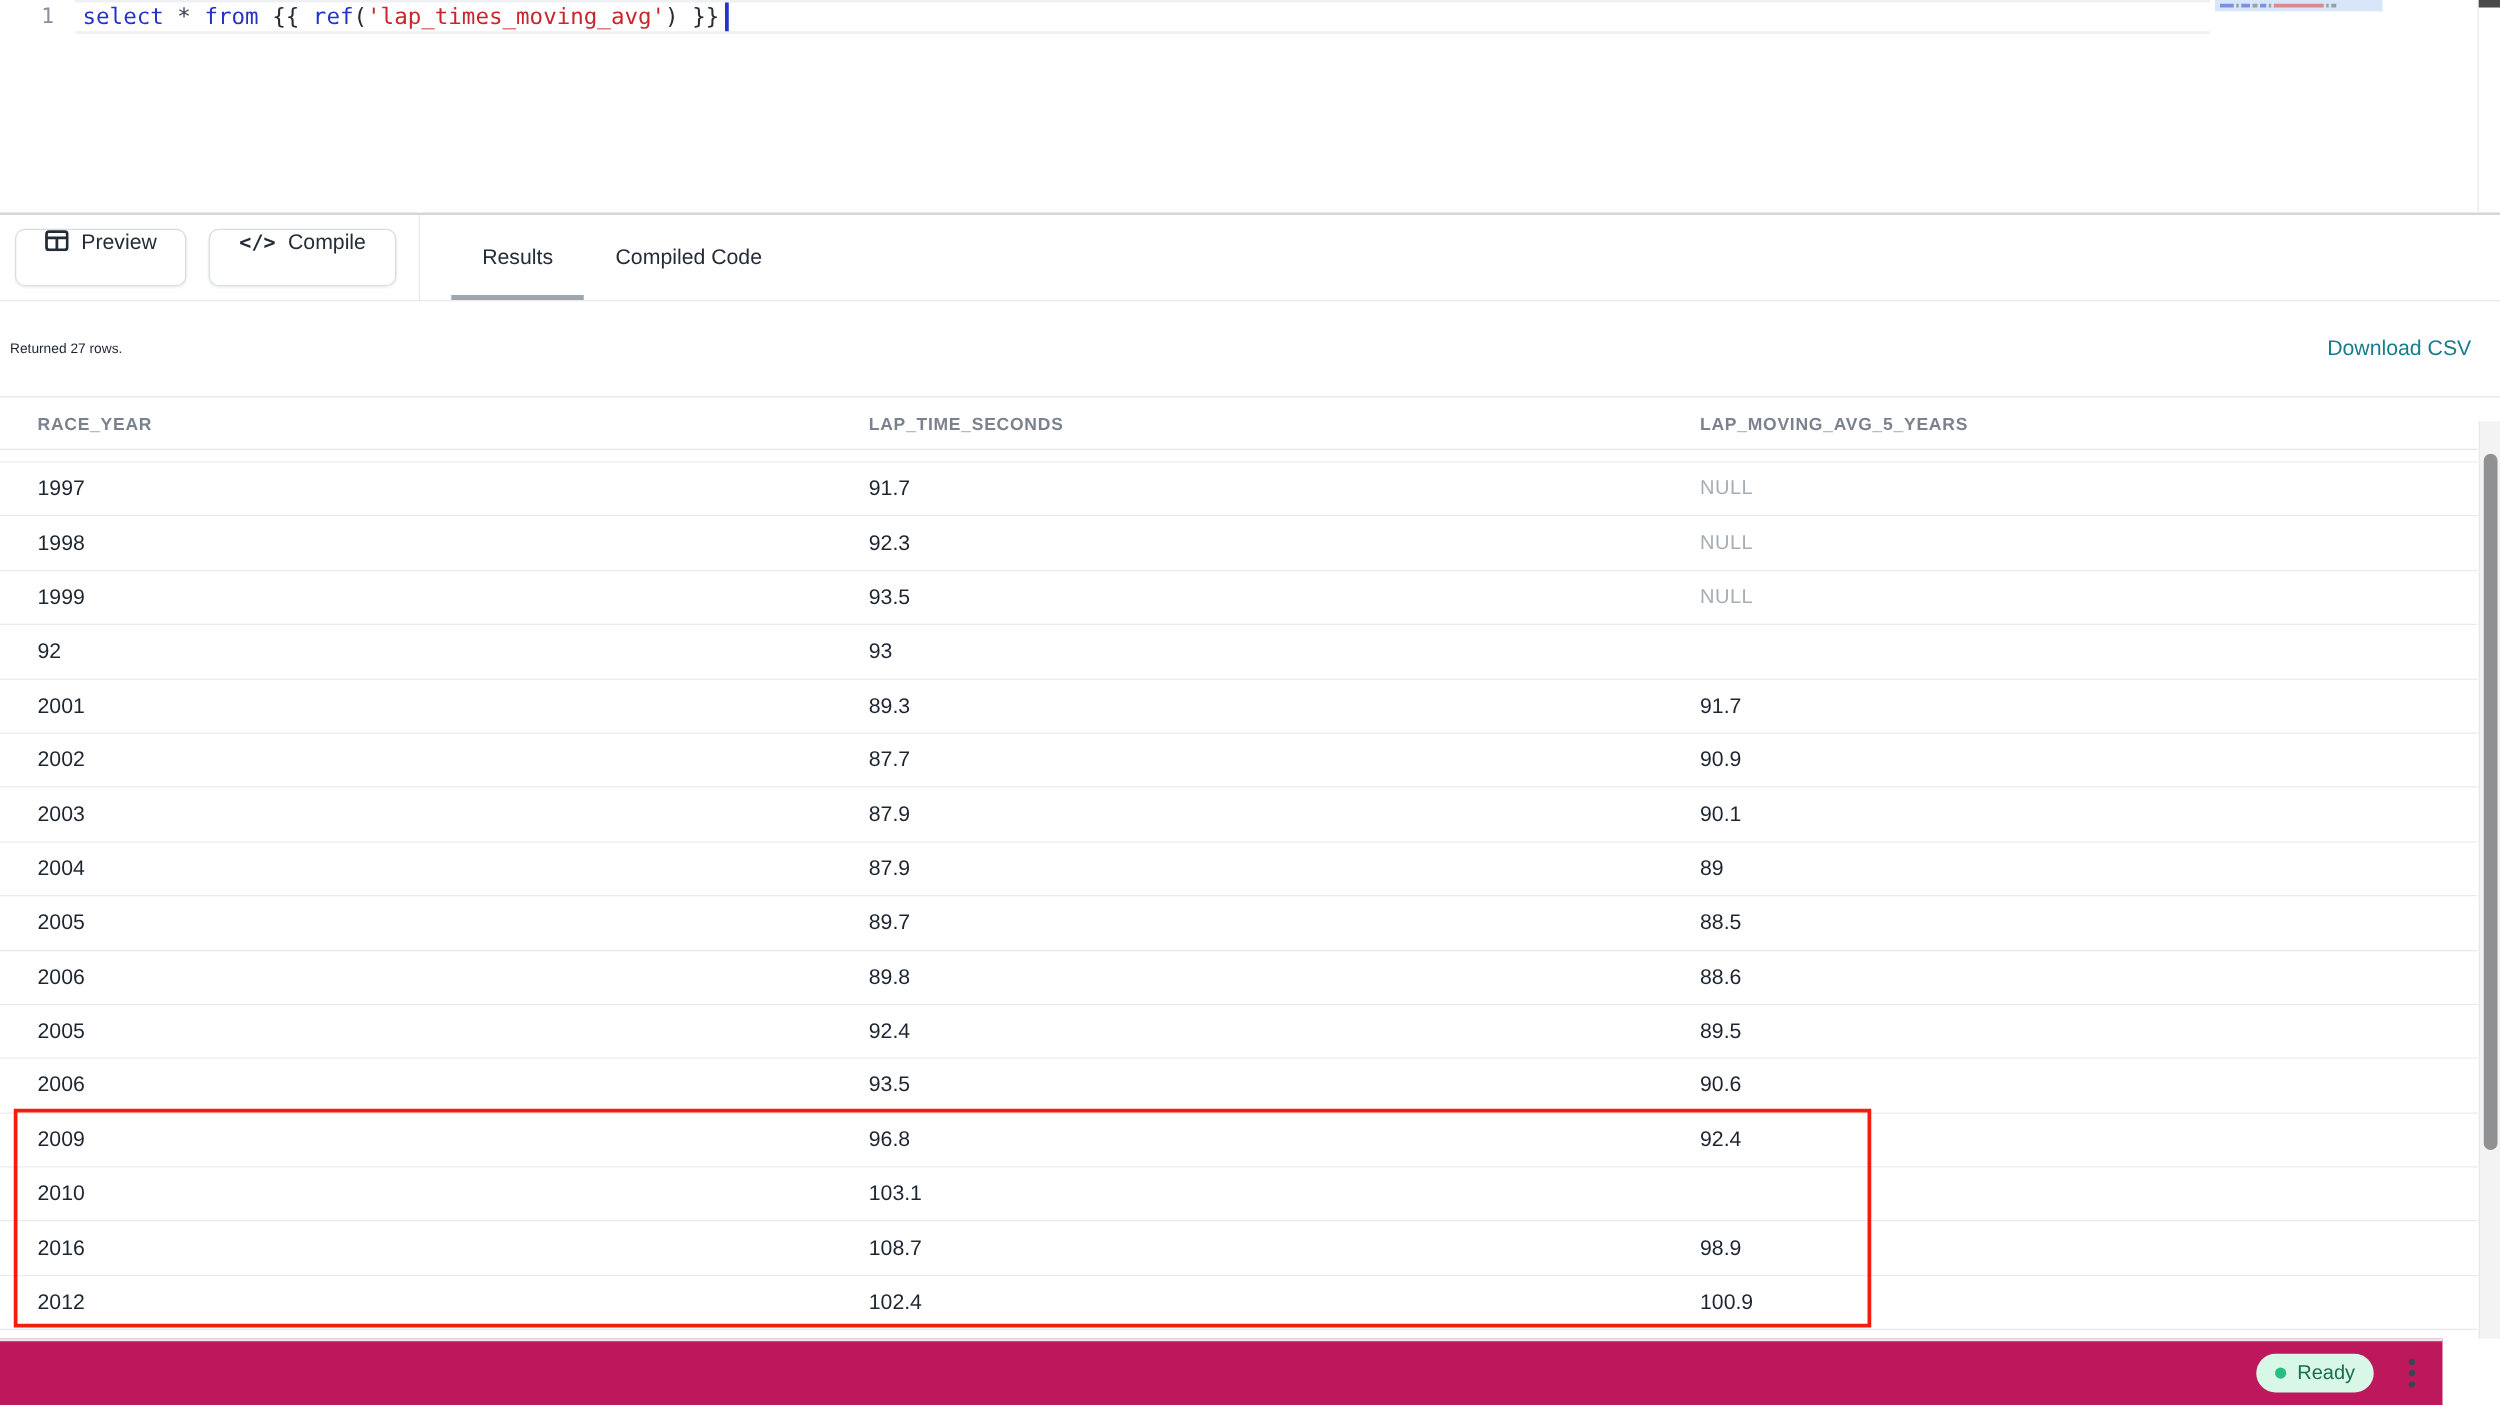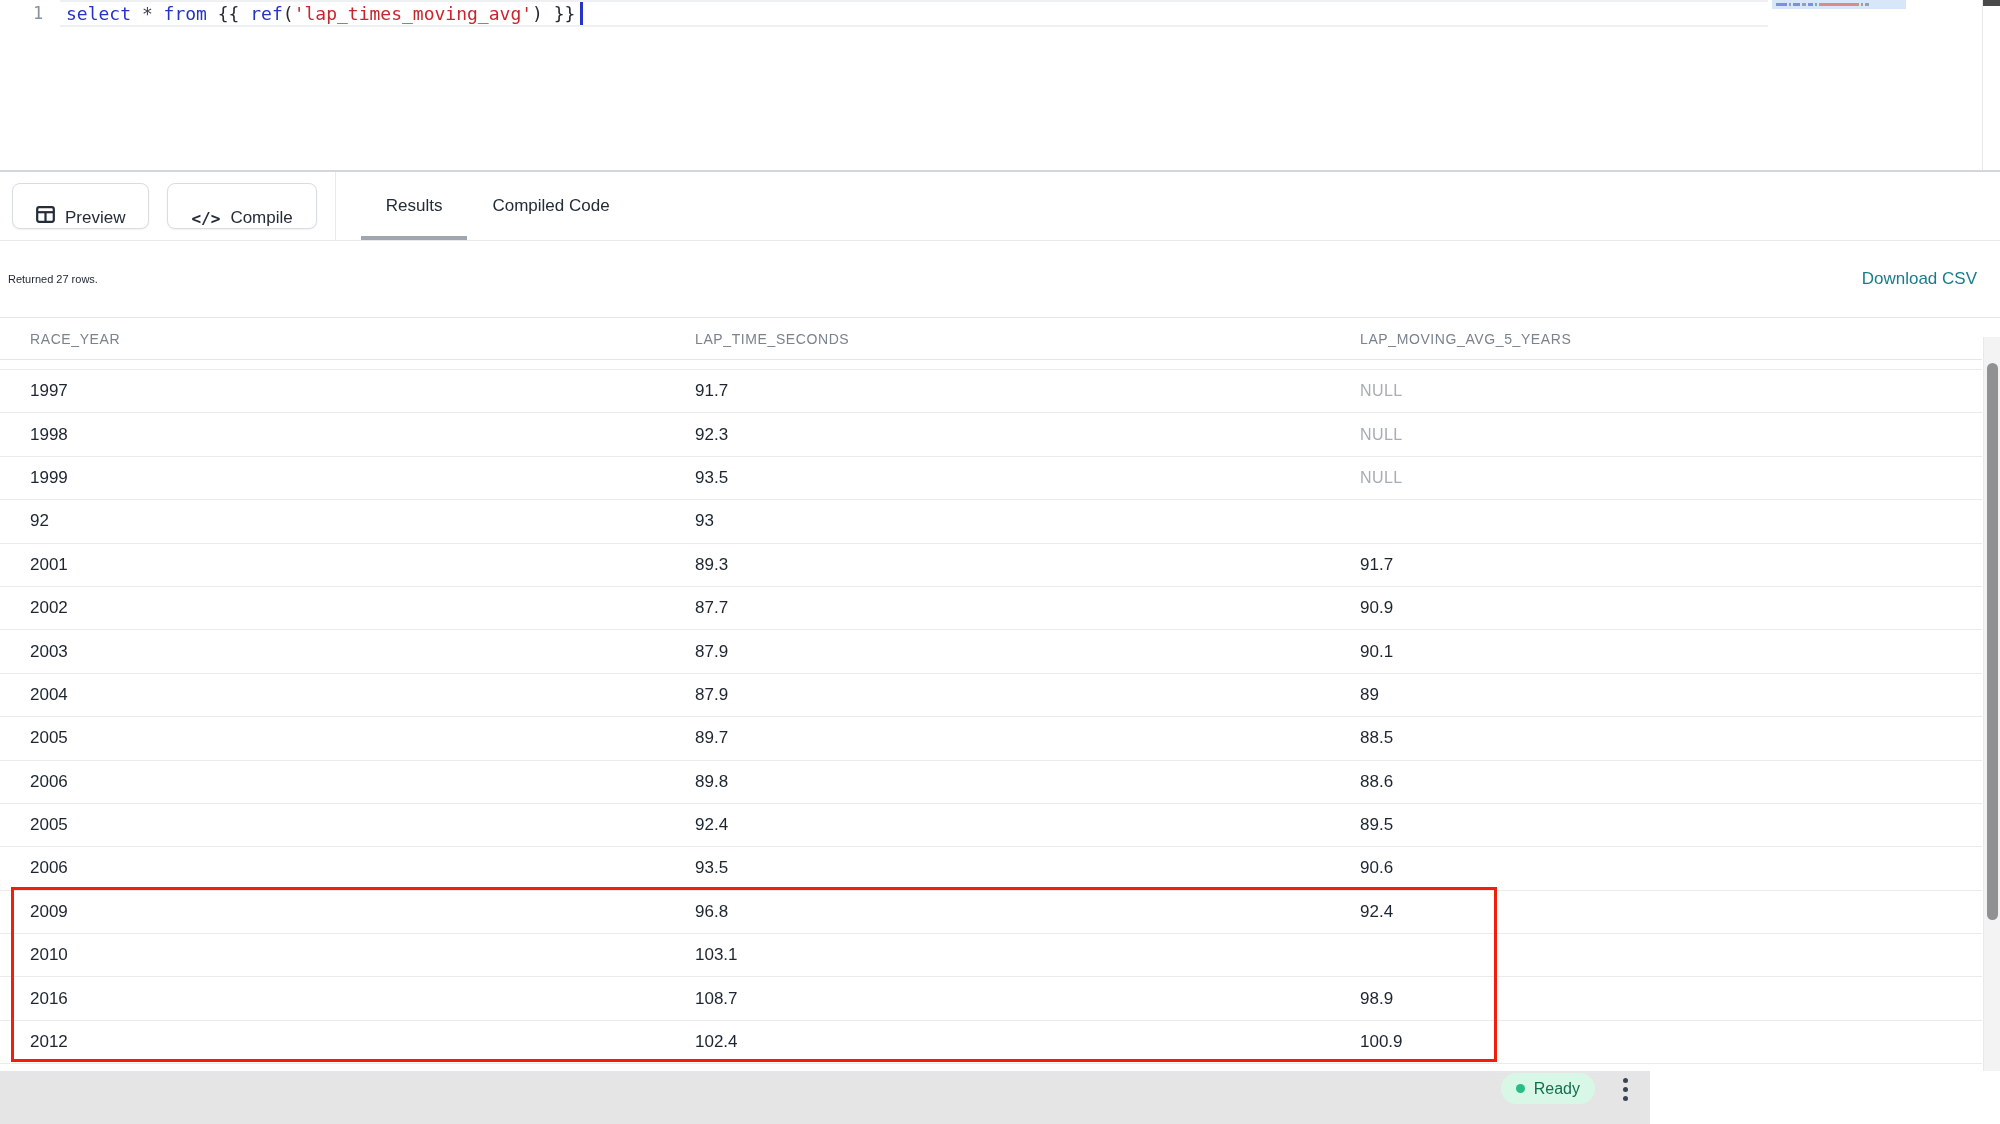--- a/index.html
+++ b/index.html
@@ -24,58 +24,58 @@
       padding-left:4px;box-sizing:border-box;white-space:nowrap;overflow:hidden;}
   .mini-mark{display:inline-block;height:3px;margin-top:3px;margin-right:2px;vertical-align:top;}
   #editor-vsep{position:absolute;left:1982px;top:0;width:1px;height:170px;background:#e9e9e9;}
   #editor-scroll-thumb{position:absolute;left:1983px;top:0;width:17px;height:6px;background:#4a4a4a;}
 
   
   #panel{position:absolute;top:170px;left:0;width:2000px;height:901px;background:#fff;
       border-top:2px solid #d3d7db;box-sizing:border-box;}
   #toolbar{position:relative;height:68px;border-bottom:1px solid #e7e9eb;
       display:flex;align-items:center;}
-  .btn{display:flex;align-items:flex-end;gap:10px;height:46px;padding:0 23px;background:#fff;
+  .btn{display:flex;align-items:flex-start;gap:10px;height:46px;padding:0 23px;background:#fff;
       border:1px solid #d9dde1;border-radius:8px;font-size:17px;color:#242c38;
       box-shadow:0 1px 2px rgba(16,24,40,.06);cursor:pointer;font-family:inherit;}
   #btn-preview{margin-left:12px;}
   #btn-compile{margin-left:18px;}
   .code-glyph{font-family:"DejaVu Sans Mono",monospace;font-weight:bold;font-size:16px;color:#242c38;}
   #toolbar-divider{width:1px;height:68px;background:#e7e9eb;margin-left:18px;}
   #tabs{display:flex;height:68px;margin-left:25px;}
   .tab{position:relative;height:68px;display:flex;align-items:center;padding:0 25px;
       font-size:17px;color:#242c38;cursor:pointer;}
   .tab.active::after{content:"";position:absolute;left:0;right:0;bottom:0;height:4px;background:#a0a6ad;}
 
   #status-row{height:76px;display:flex;align-items:center;justify-content:space-between;
       padding:0 23px 0 8px;border-bottom:1px solid #e7e7e7;}
   #status-text{font-size:11px;color:#1d2530;}
   #download-csv{font-size:17px;color:#187c8c;cursor:pointer;text-decoration:none;}
 
   #table-header{display:grid;grid-template-columns:665px 665px 1fr;height:41px;
       align-items:center;border-bottom:1px solid #e4e6e8;width:1982px;}
-  .th{padding-left:30px;font-size:14px;font-weight:400;color:#7a828d;letter-spacing:.6px;}
+  .th{padding-left:30px;font-size:14px;font-weight:700;color:#7a828d;letter-spacing:.6px;}
 
   #table-body{position:relative;width:1982px;}
   #sliver-row{height:9px;border-bottom:1px solid #ebebeb;}
   .tr{display:grid;grid-template-columns:665px 665px 1fr;height:42.4px;align-items:center;
       border-bottom:1px solid #ebebeb;}
   .td{padding-left:30px;font-size:17px;color:#1d2530;}
   .td.null{color:#a7adb5;font-size:16px;letter-spacing:.4px;}
   #highlight-box{position:absolute;left:11px;width:1486px;border:3px solid #f21d0d;
       box-sizing:border-box;pointer-events:none;}
 
   #results-scrollbar{position:absolute;right:0;top:165px;width:17px;height:734px;
       background:#f3f3f4;border-left:1px solid #e9e9e9;box-sizing:border-box;}
   #results-thumb{position:absolute;left:3px;top:26px;width:11px;height:557px;
       background:#8f9193;border-radius:6px;cursor:pointer;}
 
   
-  #footer{position:absolute;top:1071px;left:0;width:1650px;height:53px;background:#e5e5e5;
-      border-top:2px solid #e4e6e9;display:flex;align-items:flex-start;justify-content:flex-end;
+  #footer{position:absolute;top:1071px;left:0;width:1954px;height:53px;background:#be185d;
+      border-top:2px solid #e4e6e9;display:flex;align-items:center;justify-content:flex-end;
       gap:22px;padding-right:16px;box-sizing:border-box;}
   #ready-badge{display:flex;align-items:center;gap:9px;background:#d9f7e6;border-radius:16px;
       height:31px;padding:0 15px;font-size:16px;color:#156e52;cursor:pointer;}
   #ready-dot{width:9px;height:9px;border-radius:50%;background:#29bd83;}
   #kebab{display:flex;flex-direction:column;gap:4px;padding:5px 6px;cursor:pointer;}
   .kdot{width:5px;height:5px;border-radius:50%;background:#3a4554;}
 </style>
 </head>
 <body>
 

